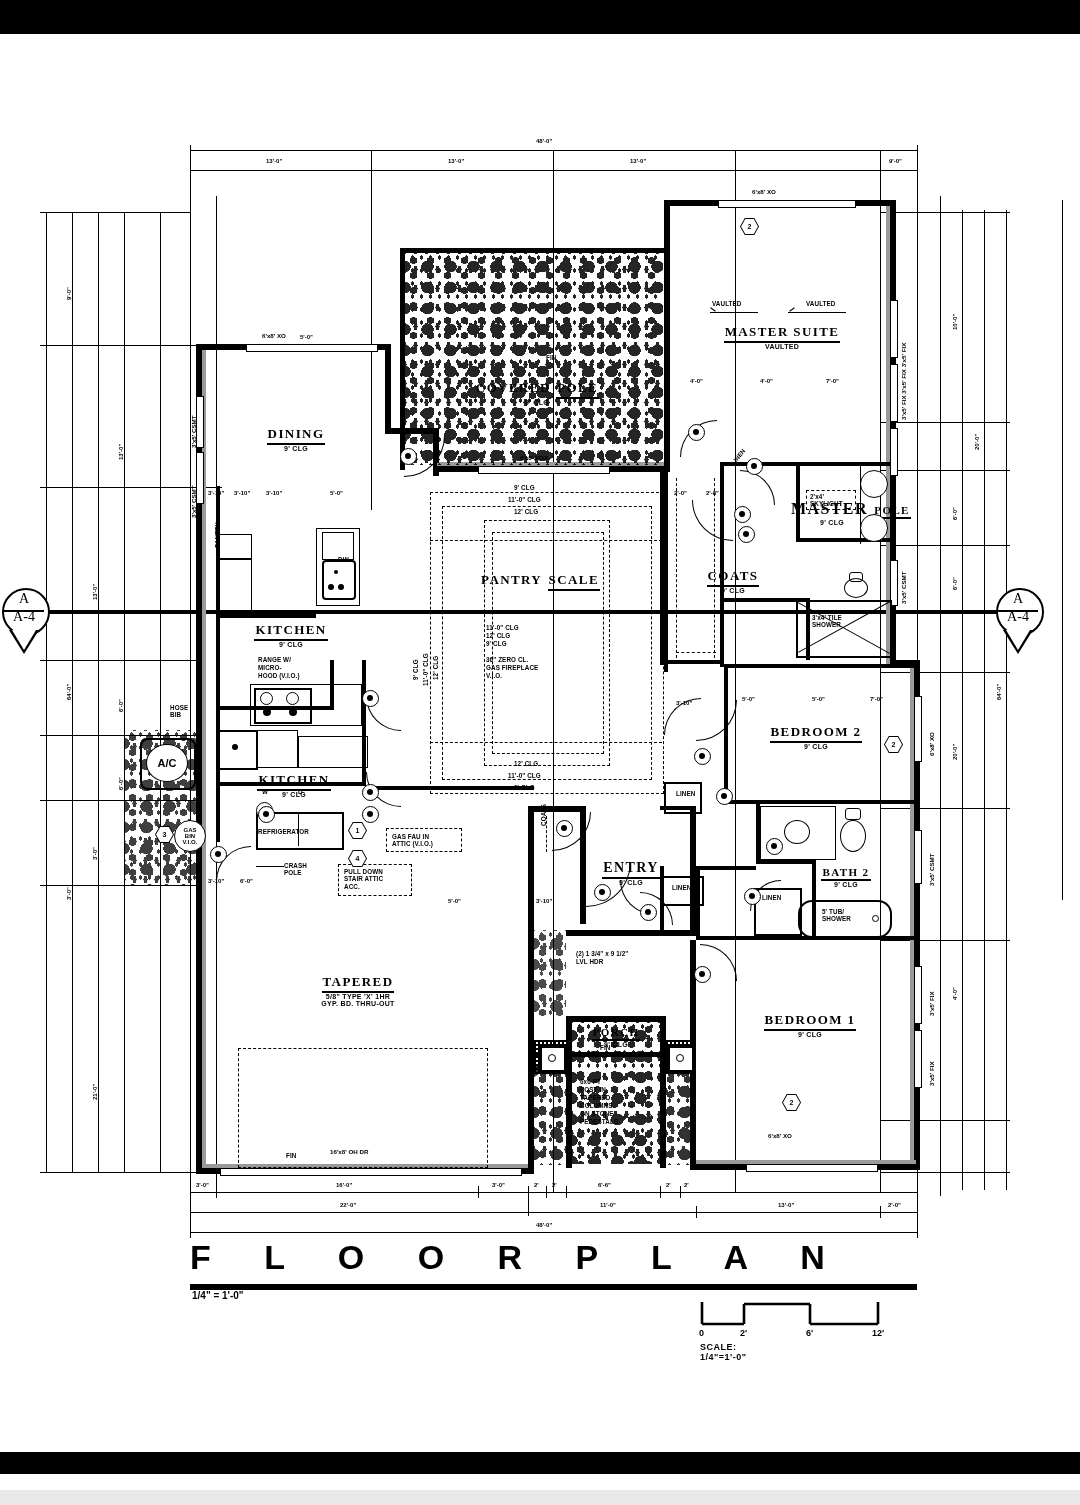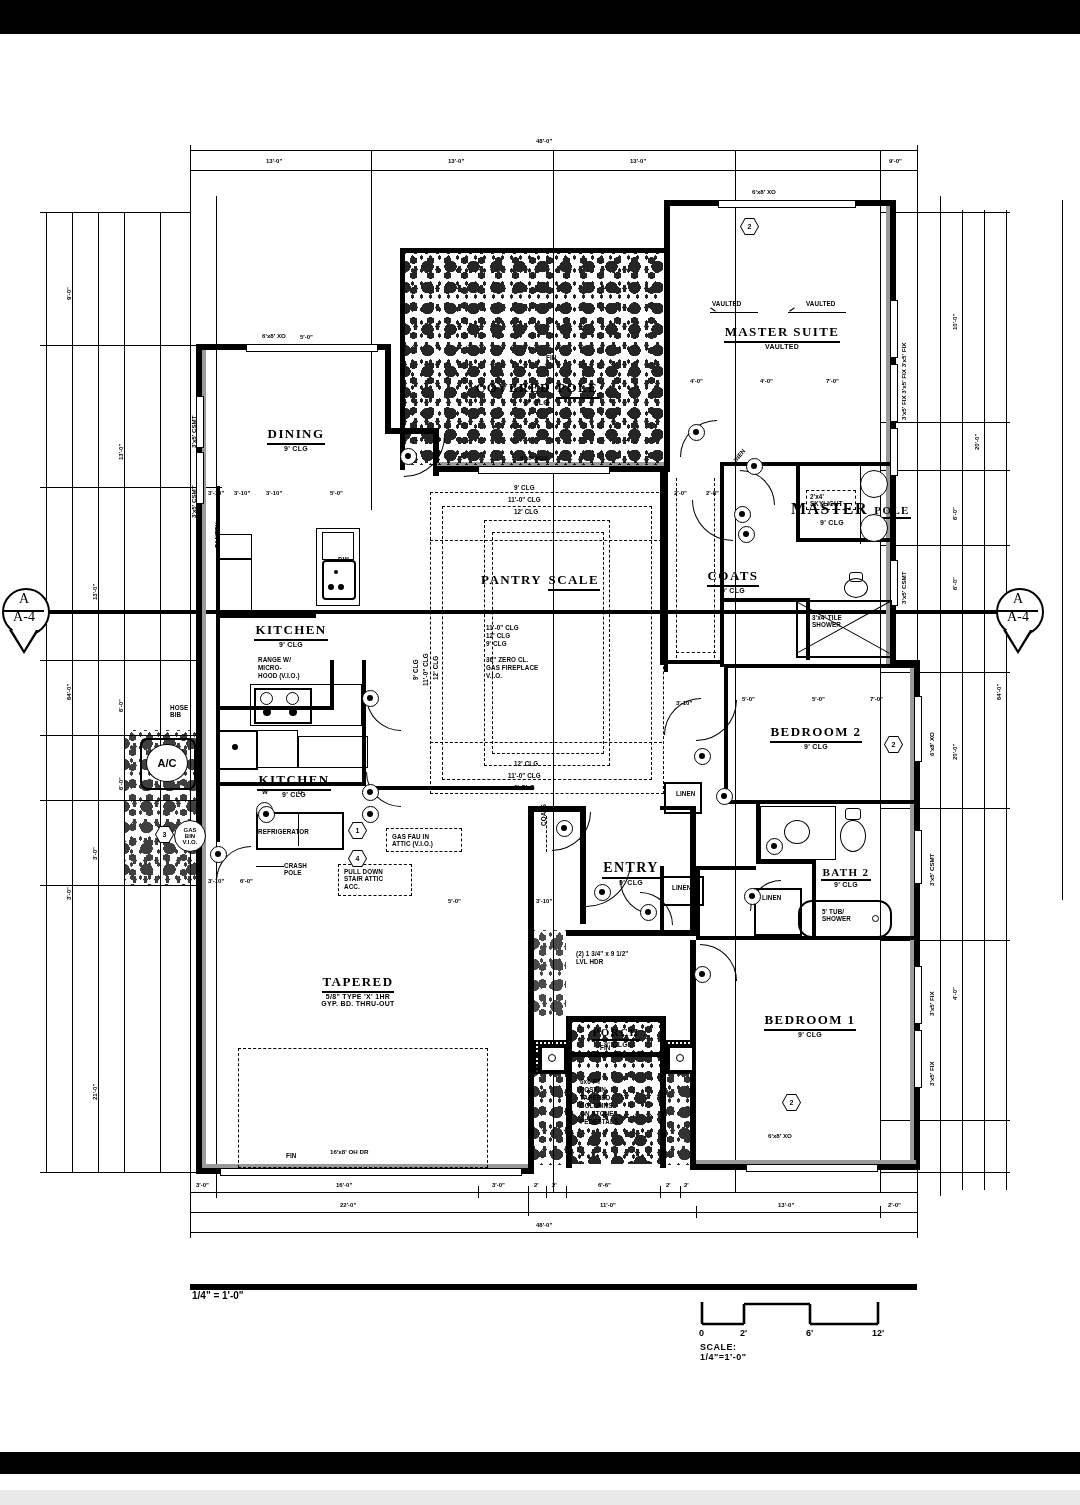--- a/index.html
+++ b/index.html
@@ -713,20 +713,23 @@
     <div class="dim" style="left:598px;top:1182px;">6'-6"</div>
     <div class="dim" style="left:666px;top:1182px;">2'</div>
     <div class="dim" style="left:684px;top:1182px;">2'</div>
     <div class="dim" style="left:340px;top:1202px;">22'-0"</div>
     <div class="dim" style="left:600px;top:1202px;">11'-0"</div>
     <div class="dim" style="left:778px;top:1202px;">13'-0"</div>
     <div class="dim" style="left:888px;top:1202px;">2'-0"</div>
     <div class="dim" style="left:536px;top:1222px;">48'-0"</div>
   </div>
 
+  <div id="title-row">
+    <div id="title-text">F L O O R   P L A N</div>
+  </div>
   <div id="title-rule"></div>
   <div id="title-scale">1/4" = 1'-0"</div>
 
   <div id="gs">
     <svg class="gsbar" viewBox="0 0 184 26">
       <path d="M2 2 L2 24 M2 24 L44 24 M44 24 L44 4 M44 4 L110 4 M110 4 L110 24 M110 24 L178 24 M178 24 L178 2" fill="none" stroke="#000" stroke-width="2.6"></path>
     </svg>
     <div class="lbl" style="left:-1px;">0</div>
     <div class="lbl" style="left:40px;">2'</div>
     <div class="lbl" style="left:106px;">6'</div>

